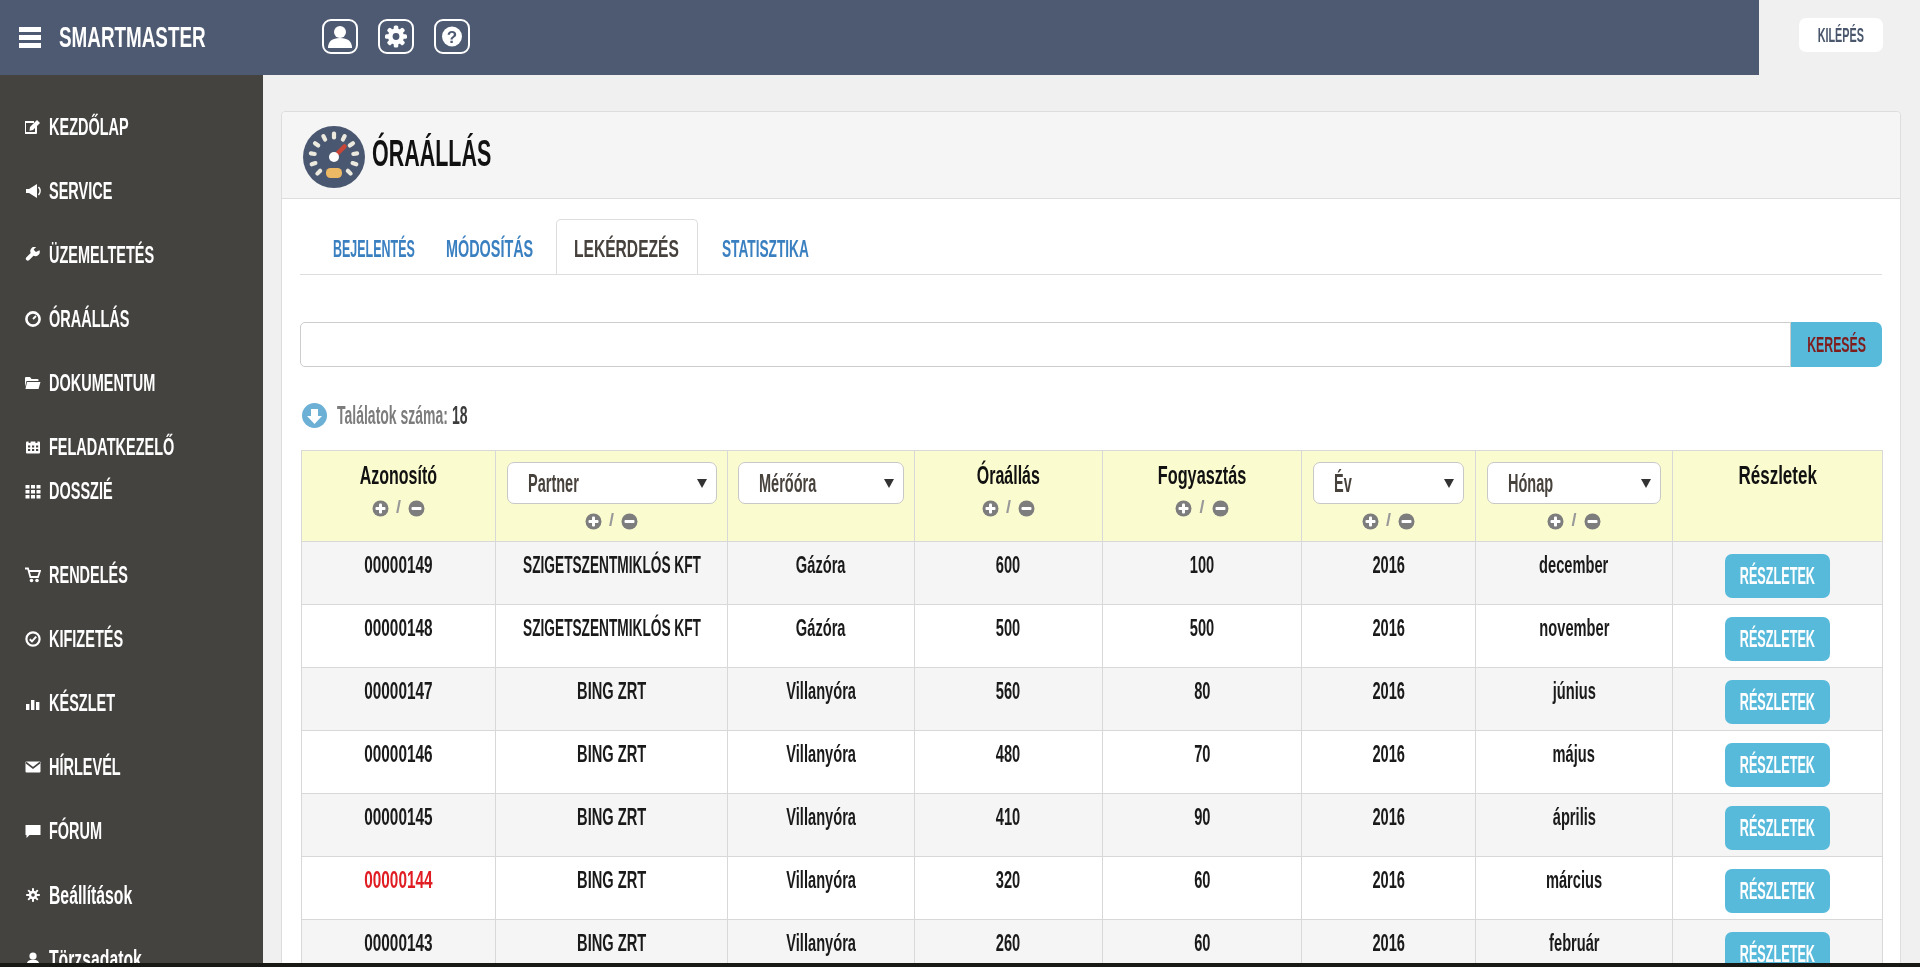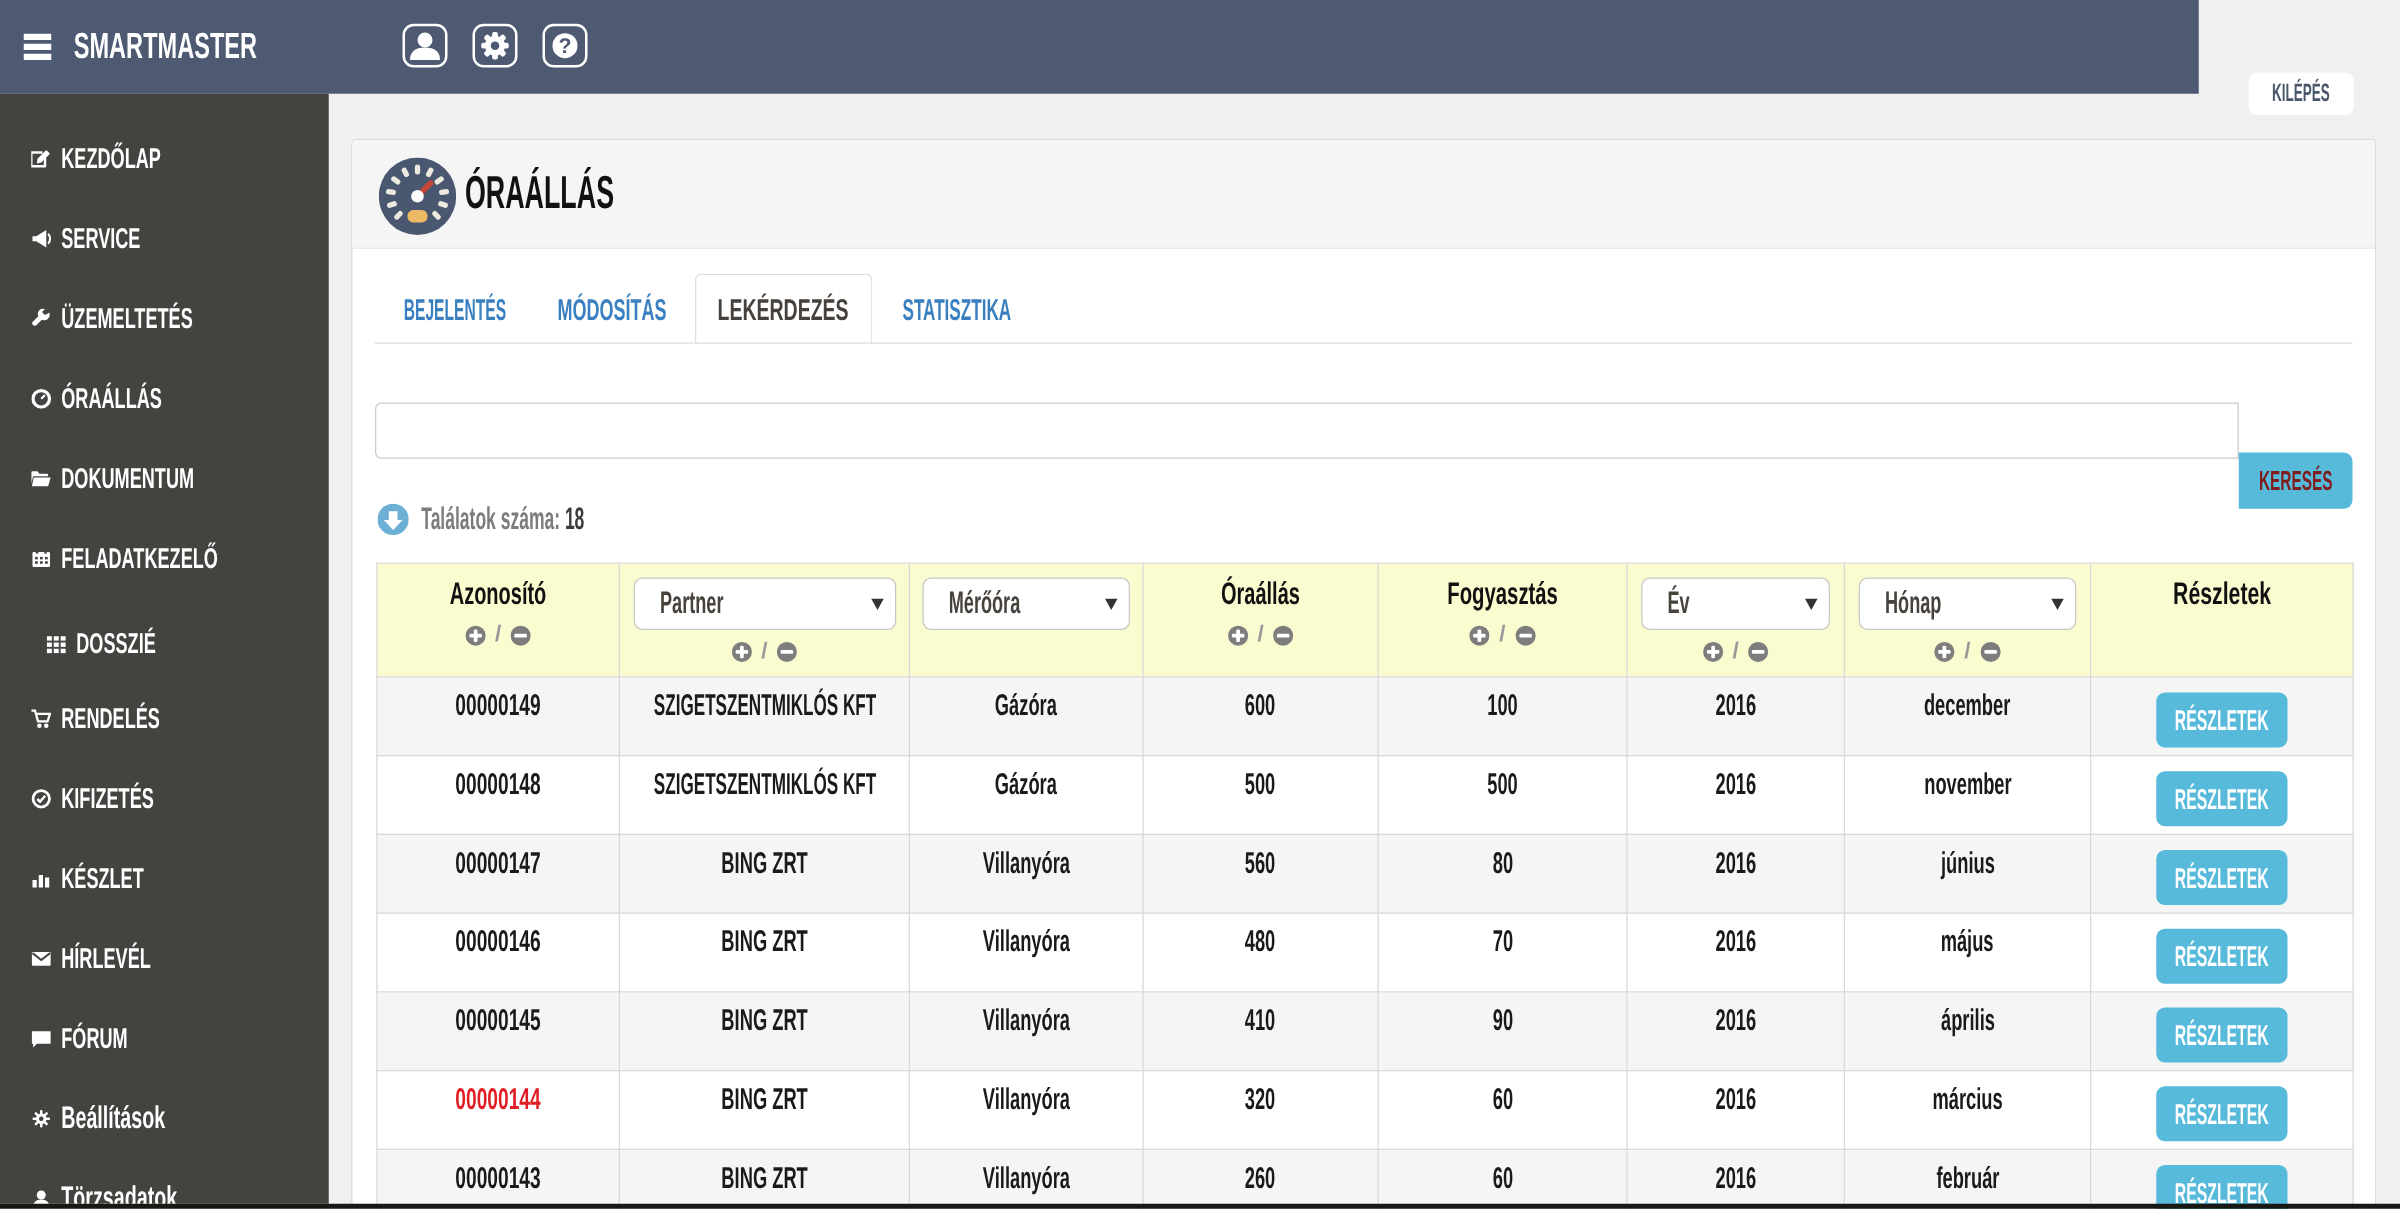--- a/index.html
+++ b/index.html
@@ -6,21 +6,21 @@
   html,body { width:1920px; height:967px; overflow:hidden; background:#f0f0f0;
     font-family:"Liberation Sans", sans-serif; }
   .abs { position:absolute; }
   b { font-weight:bold; }
   
   .t { display:inline-block; white-space:nowrap; transform:scaleX(.62); }
   .ol { transform-origin:0 50%; }
   .s52{ transform:scaleX(.52);} .s54{ transform:scaleX(.54);} .s55{ transform:scaleX(.55);}
   .s56{ transform:scaleX(.56);} .s58{ transform:scaleX(.58);} .s60{ transform:scaleX(.60);} .s65{ transform:scaleX(.65);}
   
-  .fc { display:flex; justify-content:center; align-items:center;margin-top:40px; }
+  .fc { display:flex; justify-content:center; align-items:center; }
 
   
   #topbar { position:absolute; left:0; top:0; width:1759px; height:75px; background:#4d5a72; }
   #burger div { position:absolute; left:19px; width:22px; height:5px; background:#fff; }
   #brand { position:absolute; left:59px; top:21px; color:#fff; font-size:29px; font-weight:bold; }
   .tbtn { position:absolute; top:19px; width:36px; height:35px; border:2px solid #fff; border-radius:9px; }
   #kilepes { position:absolute; left:1799px; top:18px; width:84px; height:34px; background:#fff; border-radius:7px;
      color:#49566b; font-size:20px; font-weight:bold; }
 
   
@@ -171,21 +171,21 @@
           <rect x="3" y="6.5" width="2.2" height="2"></rect>
           <rect x="7" y="6.5" width="2.2" height="2"></rect>
           <rect x="11" y="6.5" width="2.2" height="2"></rect>
           <rect x="3" y="10" width="2.2" height="2"></rect>
           <rect x="7" y="10" width="2.2" height="2"></rect>
           <rect x="11" y="10" width="2.2" height="2"></rect>
         </g>
       </svg>
       <span class="lab" style="font-size:23px"><b>FELADATKEZELŐ</b></span>
     </div>
-    <div class="mitem" style="top: 408px; margin-left: 12px;">
+    <div class="mitem" style="top: 384px;">
       <svg width="16" height="16" viewBox="0 0 16 16">
         <g fill="#fff">
           <rect x="0.5" y="2" width="4" height="3.5"></rect>
           <rect x="6" y="2" width="4" height="3.5"></rect>
           <rect x="11.5" y="2" width="4" height="3.5"></rect>
           <rect x="0.5" y="7" width="4" height="3.5"></rect>
           <rect x="6" y="7" width="4" height="3.5"></rect>
           <rect x="11.5" y="7" width="4" height="3.5"></rect>
           <rect x="0.5" y="12" width="4" height="3.5"></rect>
           <rect x="6" y="12" width="4" height="3.5"></rect>
@@ -275,21 +275,21 @@
             <rect x="28.9" y="5.5" width="4.2" height="8" rx="2" transform="rotate(135 31 31)"></rect>
           </g>
       </g>
       <line x1="31" y1="31" x2="41.5" y2="20.5" stroke="#c74638" stroke-width="4.5" stroke-linecap="round"></line>
       <circle cx="31" cy="31" r="5" fill="#fff"></circle>
       <rect x="23" y="42" width="16" height="10" rx="4.5" fill="#eeb964"></rect>
     </svg>
     <span id="title"><b class="t ol s58">ÓRAÁLLÁS</b></span>
   </div>
 
-  <span class="tab" style="left:41px"><b class="t ol s52">BEJELENTÉS</b></span>
+  <span class="tab" style="left:51px"><b class="t ol s52">BEJELENTÉS</b></span>
   <span class="tab" style="left:164px"><b class="t ol s60">MÓDOSÍTÁS</b></span>
   <div id="activetab"></div>
   <span class="tab" style="left:292px; color:#46413c"><b class="t ol s65">LEKÉRDEZÉS</b></span>
   <span class="tab" style="left:440px"><b class="t ol" style="transform:scaleX(.57)">STATISZTIKA</b></span>
   <div id="tabline"></div>
 
   <div id="searchwrap">
     <div id="searchinput"></div>
     <div id="searchbtn" class="fc">
         <b class="t s56">KERESÉS</b>

